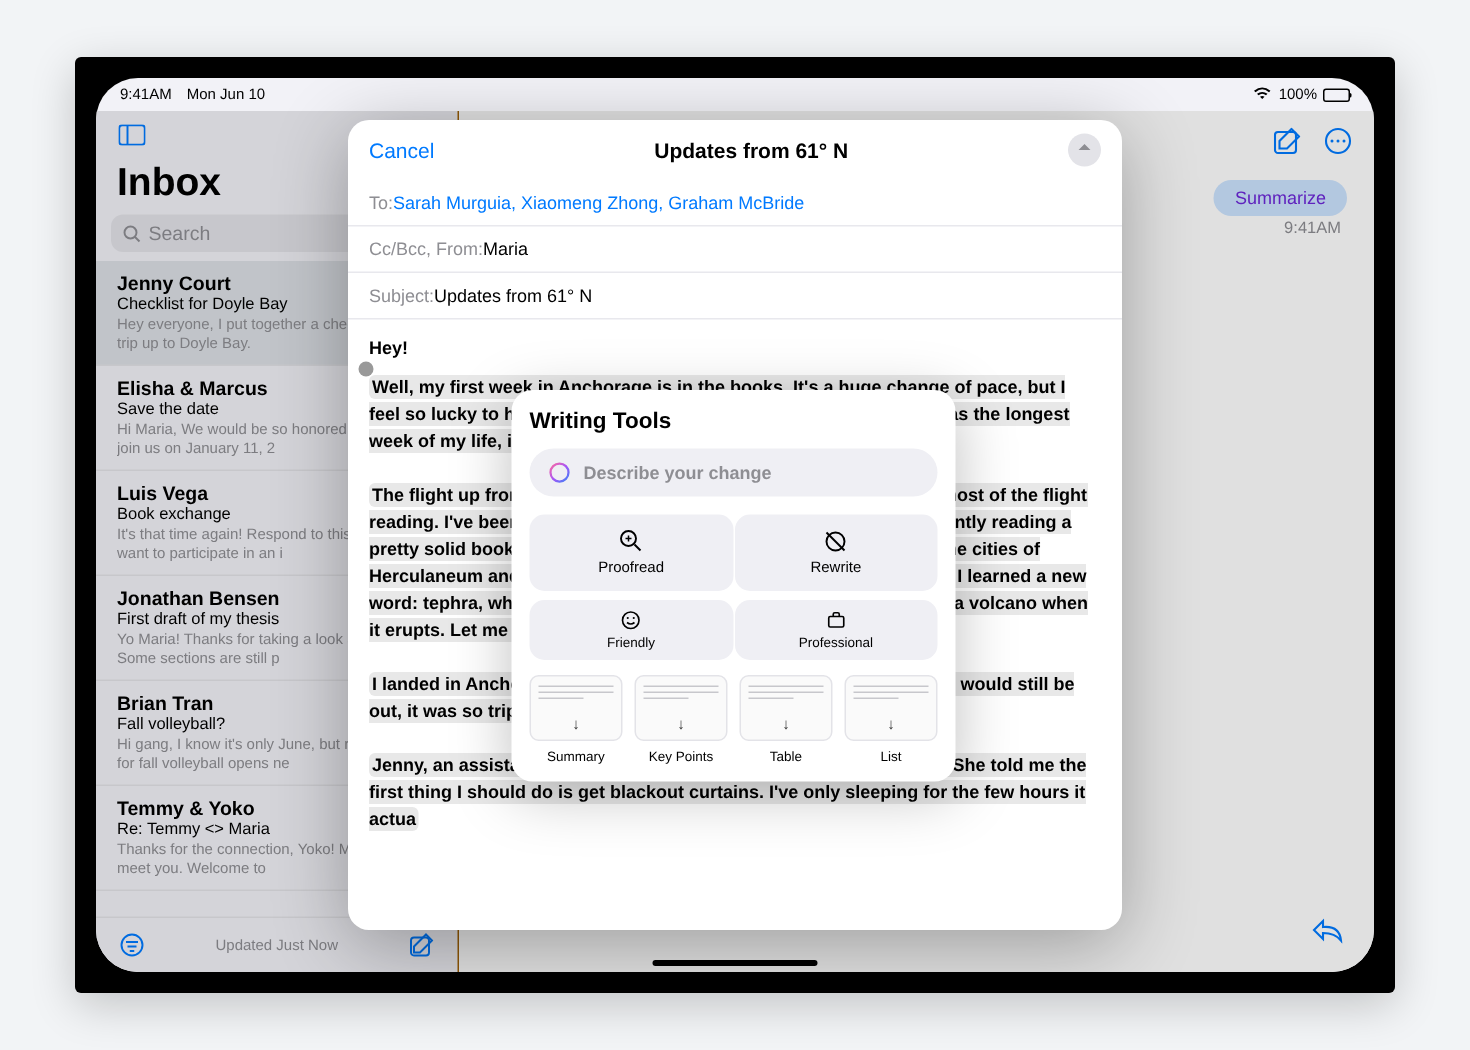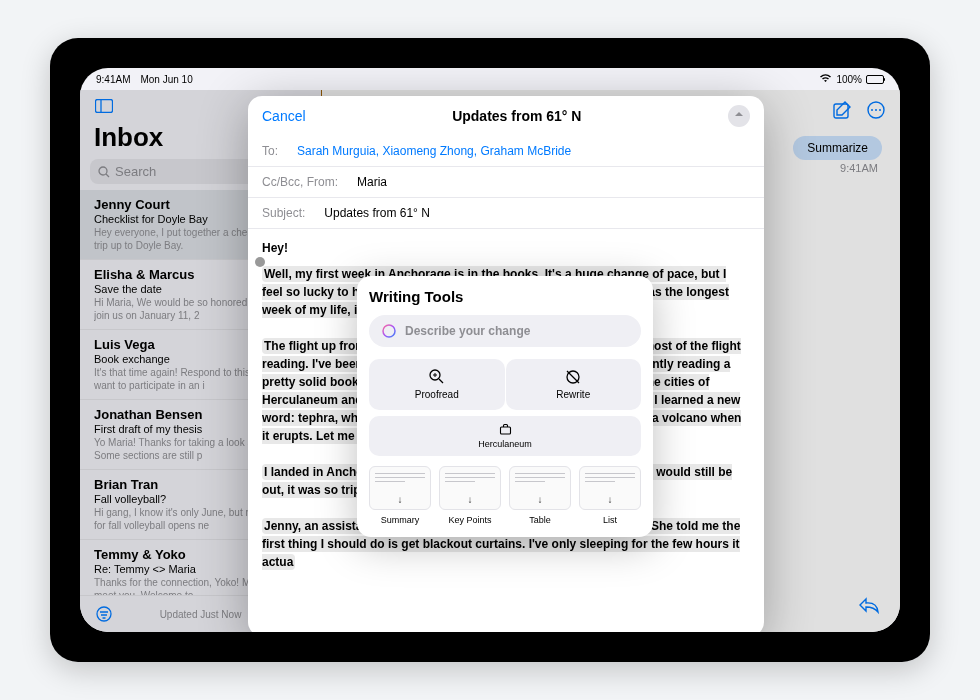--- a/index.html
+++ b/index.html
@@ -1,17 +1,17 @@
 <!DOCTYPE html>
 <html><head>
 <meta charset="utf-8">
 <style>
 * { margin: 0; padding: 0; box-sizing: border-box; font-family: -apple-system, BlinkMacSystemFont, 'Segoe UI', sans-serif; }
 body { background: #f2f4f6; width: 980px; height: 700px; display: flex; align-items: center; justify-content: center; overflow: hidden; }
-.ipad-frame { width: 880px; height: 624px; background: #000; border-radius: 28px; padding: 30px; box-shadow: 0 8px 30px rgba(0,0,0,0.2); position: relative; }
+.ipad-frame { width: 880px; height: 624px; background: #000; border-radius: 4px; padding: 14px; box-shadow: 0 8px 30px rgba(0,0,0,0.2); position: relative; }
 .screen { width: 100%; height: 100%; background: #f2f2f7; border-radius: 28px; overflow: hidden; position: relative; }
 
 .status-bar { height: 22px; display: flex; justify-content: space-between; align-items: center; padding: 0 16px; font-size: 10px; font-weight: 500; color: #000; }
 .status-left { display: flex; gap: 10px; }
 .status-right { display: flex; gap: 4px; align-items: center; }
 .battery-icon { width: 18px; height: 9px; border: 1px solid #000; border-radius: 2px; position: relative; }
 .battery-icon::after { content: ''; position: absolute; right: -2px; top: 2px; width: 1px; height: 3px; background: #000; border-radius: 0 1px 1px 0; }
 .battery-fill { width: 100%; height: 100%; background: #000; border-radius: 1px; }
 
 .app-content { display: flex; height: calc(100% - 22px); position: relative; }
@@ -26,33 +26,33 @@
 .email-item.selected { background: #dce0e5; }
 .email-sender { font-size: 13px; font-weight: 600; color: #000; }
 .email-subject { font-size: 11px; color: #000; margin-top: 1px; }
 .email-preview { font-size: 10px; color: #8e8e93; margin-top: 1px; line-height: 1.3; max-height: 26px; overflow: hidden; }
 
 .sidebar-footer { padding: 8px 14px; display: flex; justify-content: space-between; align-items: center; font-size: 10px; color: #8e8e93; border-top: 1px solid #e3e3e8; }
 
 .main-pane { flex: 1; background: #fff; display: flex; flex-direction: column; position: relative; }
 .main-toolbar { height: 40px; display: flex; justify-content: flex-end; align-items: center; padding: 0 14px; gap: 14px; }
 .toolbar-icon { width: 20px; height: 20px; color: #007aff; display: flex; align-items: center; justify-content: center; }
-.summarize-btn { background: #cce4ff; color: #000000; padding: 5px 14px; border-radius: 14px; font-size: 12px; font-weight: 500; cursor: pointer; }
+.summarize-btn { background: #cce4ff; color: #6d28d9; padding: 5px 14px; border-radius: 14px; font-size: 12px; font-weight: 500; cursor: pointer; }
 .main-timestamp { position: absolute; top: 72px; right: 22px; font-size: 11px; color: #8e8e93; }
 .reply-icon { position: absolute; bottom: 14px; right: 20px; color: #007aff; }
 
 .dim-overlay { position: absolute; inset: 0; background: rgba(0,0,0,0.12); pointer-events: none; }
 
 .compose-sheet { position: absolute; left: 168px; top: 28px; width: 516px; height: 540px; background: #fff; border-radius: 14px; box-shadow: 0 10px 50px rgba(0,0,0,0.3); display: flex; flex-direction: column; overflow: hidden; z-index: 10; }
 .compose-header { height: 40px; display: flex; justify-content: space-between; align-items: center; padding: 0 14px; }
 .compose-cancel { color: #007aff; font-size: 14px; cursor: pointer; }
 .compose-title { font-size: 14px; font-weight: 600; }
 .compose-add { width: 22px; height: 22px; background: #e3e3e8; border-radius: 50%; display: flex; align-items: center; justify-content: center; color: #8e8e93; font-size: 16px; cursor: pointer; }
 
-.compose-field { padding: 8px 14px; border-bottom: 1px solid #e8e8ed; font-size: 12px; display: flex; gap: 19px; }
+.compose-field { padding: 8px 14px; border-bottom: 1px solid #e8e8ed; font-size: 12px; display: flex; gap: 0; }
 .field-label { color: #8e8e93; }
 .field-value { color: #000; }
 .field-recipients { color: #007aff; }
 
 .compose-body { flex: 1; padding: 10px 14px; font-size: 12px; line-height: 1.5; color: #000; overflow: hidden; position: relative; font-weight: bold; }
 .body-greeting { margin-bottom: 8px; }
 .body-highlighted { background: #e8e8e8; border-radius: 4px; padding: 1px 2px; display: inline; }
 .playhead { position: absolute; left: 7px; top: 28px; width: 10px; height: 10px; background: #999; border-radius: 50%; }
 
 .writing-tools { position: absolute; left: 277px; top: 208px; width: 296px; background: #fff; border-radius: 14px; box-shadow: 0 8px 40px rgba(0,0,0,0.25); padding: 12px; z-index: 20; }
@@ -262,24 +262,33 @@
           <svg width="16" height="16" viewBox="0 0 16 16">
               <circle cx="8" cy="8" r="6" fill="none" stroke="#000" stroke-width="1.3"></circle>
               <line x1="2" y1="2" x2="14" y2="14" stroke="#000" stroke-width="1.3"></line>
             </svg>
           <span>Rewrite</span>
         </div>
       </div>
       <div class="wt-row">
         <div class="wt-btn-small">
           <svg width="13" height="13" viewBox="0 0 13 13">
+              <circle cx="6.5" cy="6.5" r="5.5" fill="none" stroke="#000" stroke-width="1.1"></circle>
+              <circle cx="4.5" cy="5" r="0.7" fill="#000"></circle>
+              <circle cx="8.5" cy="5" r="0.7" fill="#000"></circle>
+              <path d="M4 8 Q6.5 10 9 8" fill="none" stroke="#000" stroke-width="1.1"></path>
+            </svg>
+          <span>Friendly</span>
+        </div>
+        <div class="wt-btn-small">
+          <svg width="13" height="13" viewBox="0 0 13 13">
               <rect x="1.5" y="4" width="10" height="7" rx="1" fill="none" stroke="#000" stroke-width="1.1"></rect>
               <path d="M4.5 4 L4.5 2.5 Q4.5 1.5 5.5 1.5 L7.5 1.5 Q8.5 1.5 8.5 2.5 L8.5 4" fill="none" stroke="#000" stroke-width="1.1"></path>
             </svg>
-          <span>Herculaneum</span>
+          <span>Professional</span>
         </div>
       </div>
       <div class="wt-format-row">
         <div class="wt-format-item">
           <div class="wt-format-preview">
               <div class="format-lines">
                 <div class="format-line"></div>
                 <div class="format-line"></div>
                 <div class="format-line" style="width:60%"></div>
               </div>

